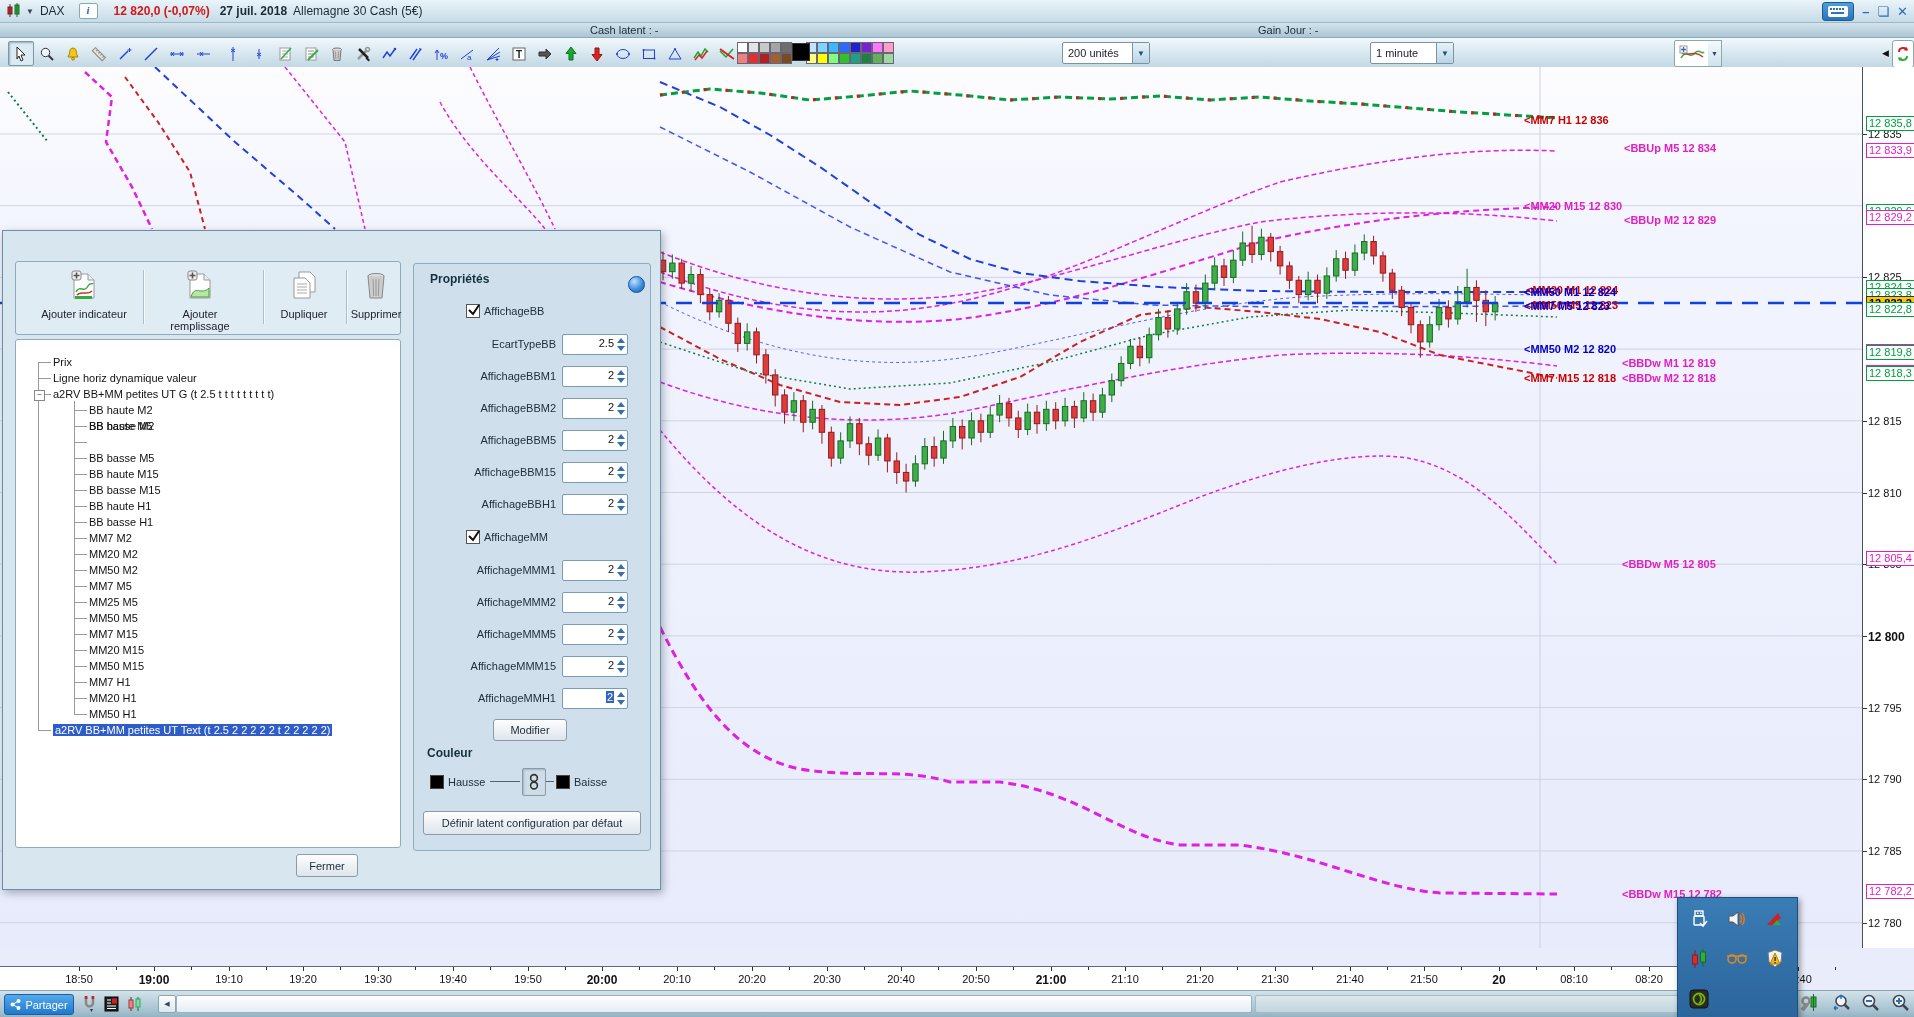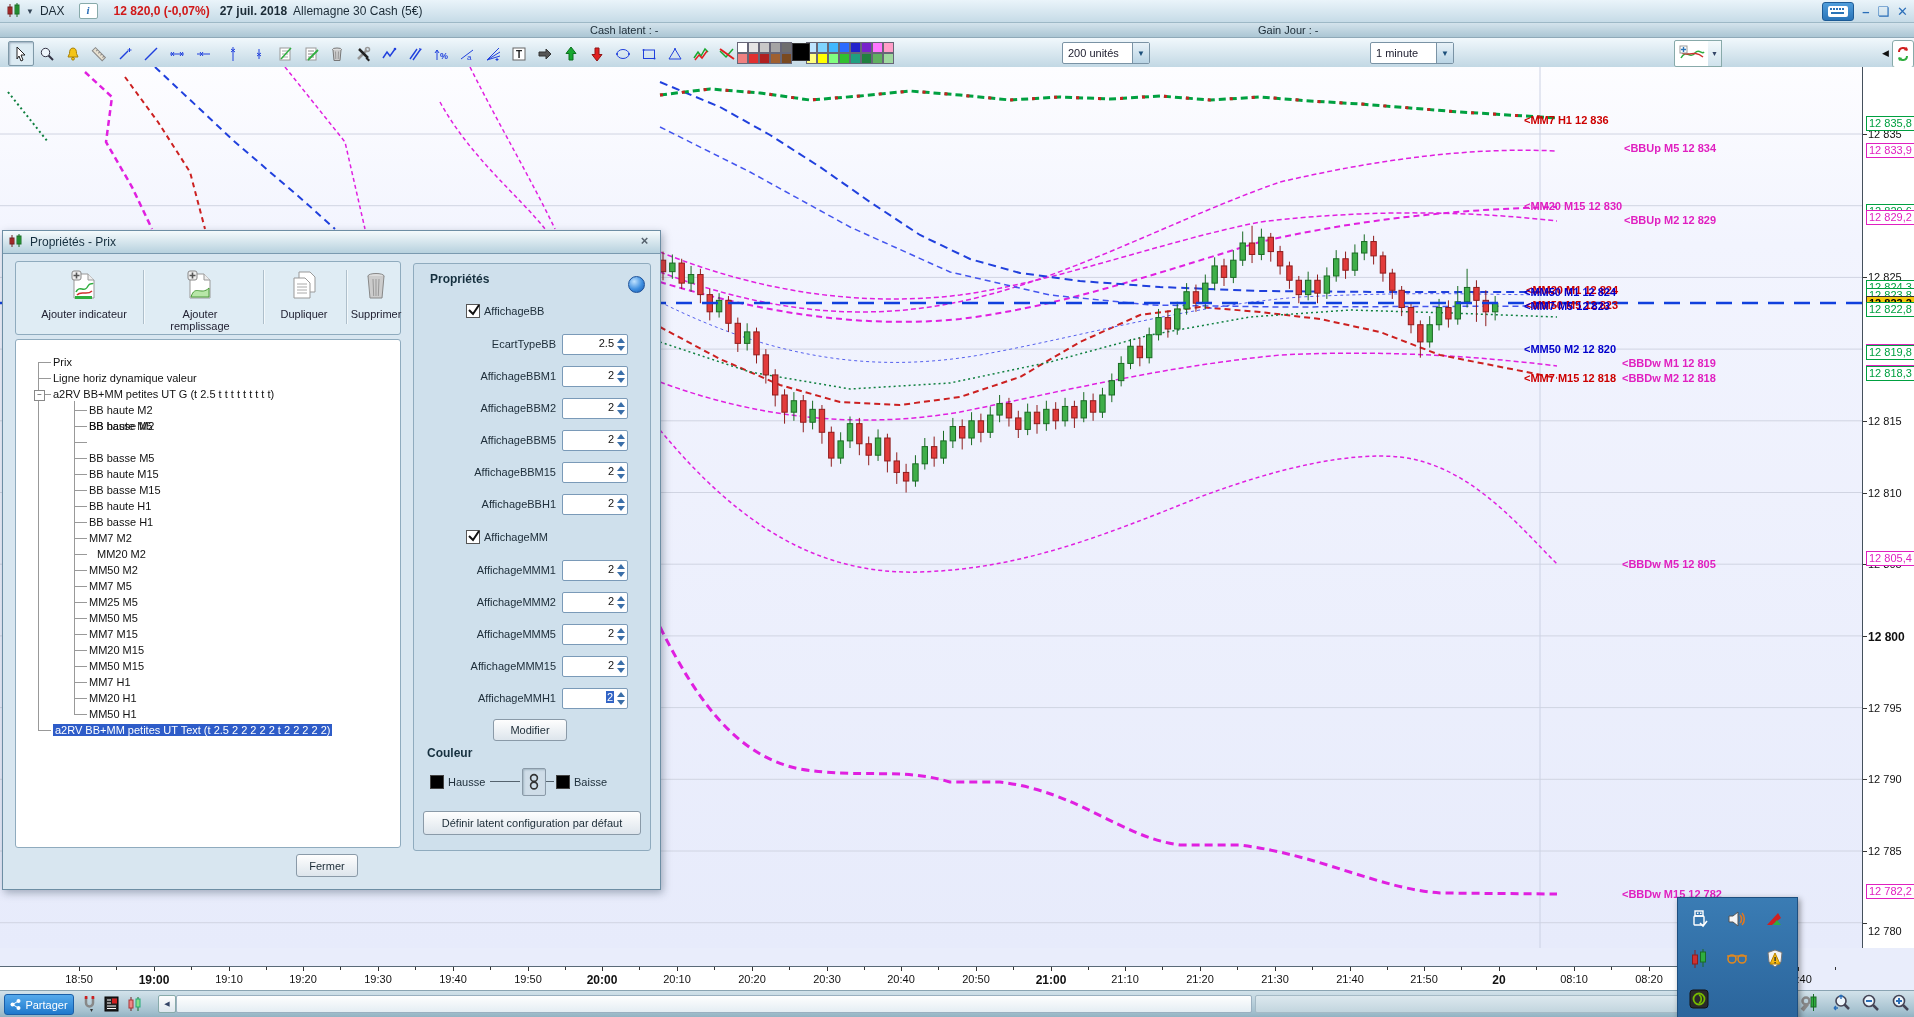--- a/index.html
+++ b/index.html
@@ -657,21 +657,21 @@
       <div class="axlbl" style="top: 491.2px;">12 805</div>
       <div class="tickmark" style="top: 568.9px;"></div>
       <div class="axlbl" style="font-weight: bold; font-size: 12px; top: 562.9px;">12 800</div>
       <div class="tickmark" style="top: 640.6px;"></div>
       <div class="axlbl" style="top: 634.6px;">12 795</div>
       <div class="tickmark" style="top: 712.3px;"></div>
       <div class="axlbl" style="top: 706.3px;">12 790</div>
       <div class="tickmark" style="top: 784px;"></div>
       <div class="axlbl" style="top: 778px;">12 785</div>
       <div class="tickmark" style="top: 855.7px;"></div>
-      <div class="axlbl" style="top: 849.7px; margin-top: 8px;">12 780</div>
+      <div class="axlbl" style="top: 849.7px;">12 780</div>
       <div class="axbox axg" style="top: 48.528px;">12 835,8</div>
       <div class="axbox axm" style="top: 75.774px;">12 833,9</div>
       <div class="axbox axg" style="top: 137.436px;">12 829,6</div>
       <div class="axbox axm" style="top: 143.172px;">12 829,2</div>
       <div class="axbox axg" style="top: 213.438px;">12 824,3</div>
       <div class="axbox axg" style="top: 220.608px;">12 823,8</div>
       <div class="axbox axc" style="top: 229.212px;">12 823,2</div>
       <div class="axbox axg" style="top: 234.948px;">12 822,8</div>
       <div class="axbox axm" style="top: 276.534px;">12 819,9</div>
       <div class="axbox axg" style="top: 277.968px;">12 819,8</div>
@@ -826,32 +826,20 @@
       <svg width="20" height="19">
           <circle cx="8" cy="7" r="5.5" fill="#eef6fc" stroke="#445" stroke-width="1.6"></circle>
           <line x1="5" y1="7" x2="11" y2="7" stroke="#2a6eb8" stroke-width="2"></line>
           <line x1="8" y1="4" x2="8" y2="10" stroke="#2a6eb8" stroke-width="2"></line>
           <line x1="12" y1="11" x2="17" y2="16" stroke="#445" stroke-width="2.5"></line>
         </svg>
     </span>
   </div>
 
   <div id="dialog" class="abs">
-    <div id="dlg-title">
-      <span style="margin-left:6px">
-        <svg width="15" height="14">
-            <rect x="1" y="4" width="4" height="6" fill="#d03030" stroke="#702020"></rect>
-            <line x1="3" y1="1" x2="3" y2="13" stroke="#702020"></line>
-            <rect x="8" y="2" width="4" height="8" fill="#2fae3f" stroke="#1a6b24"></rect>
-            <line x1="10" y1="0" x2="10" y2="13" stroke="#1a6b24"></line>
-          </svg>
-      </span>
-      <span class="t">Propriétés - Prix</span>
-      <span id="dlg-close">×</span>
-    </div>
 
     <div id="dlg-toolbar" class="panel">
       <div class="dtb-btn" style="left:23px">
         <span class="ic"><svg width="30" height="32">
               <path d="M5,4 h14 l6,6 v18 h-20 Z" fill="#fff" stroke="#999"></path>
               <path d="M19,4 l0,6 l6,0" fill="#eee" stroke="#999"></path>
               <path d="M7,22 C11,14 15,24 19,16 C21,12 23,15 24,13" stroke="#2fae3f" fill="none" stroke-width="1.5"></path>
               <path d="M8,25 C12,20 18,26 23,21" stroke="#d03030" fill="none" stroke-width="1.5"></path>
               <rect x="6" y="26" width="17" height="3" fill="#2fae3f"></rect>
               <rect x="3" y="1" width="9" height="9" rx="2" fill="#eee" stroke="#888"></rect>
@@ -921,21 +909,21 @@
         <div class="tree-row" style="top: 127px; left: 73px;"><span class="lbl">BB haute M15</span></div>
         <div class="ttickh" style="top: 150px; left: 58px; width: 13px;"></div>
         <div class="tree-row" style="top: 143px; left: 73px;"><span class="lbl">BB basse M15</span></div>
         <div class="ttickh" style="top: 166px; left: 58px; width: 13px;"></div>
         <div class="tree-row" style="top: 159px; left: 73px;"><span class="lbl">BB haute H1</span></div>
         <div class="ttickh" style="top: 182px; left: 58px; width: 13px;"></div>
         <div class="tree-row" style="top: 175px; left: 73px;"><span class="lbl">BB basse H1</span></div>
         <div class="ttickh" style="top: 198px; left: 58px; width: 13px;"></div>
         <div class="tree-row" style="top: 191px; left: 73px;"><span class="lbl">MM7 M2</span></div>
         <div class="ttickh" style="top: 214px; left: 58px; width: 13px;"></div>
-        <div class="tree-row" style="top: 207px; left: 73px; margin-left: 8px;"><span class="lbl">MM20 M2</span></div>
+        <div class="tree-row" style="top: 207px; left: 73px;"><span class="lbl">MM20 M2</span></div>
         <div class="ttickh" style="top: 230px; left: 58px; width: 13px;"></div>
         <div class="tree-row" style="top: 223px; left: 73px;"><span class="lbl">MM50 M2</span></div>
         <div class="ttickh" style="top: 246px; left: 58px; width: 13px;"></div>
         <div class="tree-row" style="top: 239px; left: 73px;"><span class="lbl">MM7 M5</span></div>
         <div class="ttickh" style="top: 262px; left: 58px; width: 13px;"></div>
         <div class="tree-row" style="top: 255px; left: 73px;"><span class="lbl">MM25 M5</span></div>
         <div class="ttickh" style="top: 278px; left: 58px; width: 13px;"></div>
         <div class="tree-row" style="top: 271px; left: 73px;"><span class="lbl">MM50 M5</span></div>
         <div class="ttickh" style="top: 294px; left: 58px; width: 13px;"></div>
         <div class="tree-row" style="top: 287px; left: 73px;"><span class="lbl">MM7 M15</span></div>

